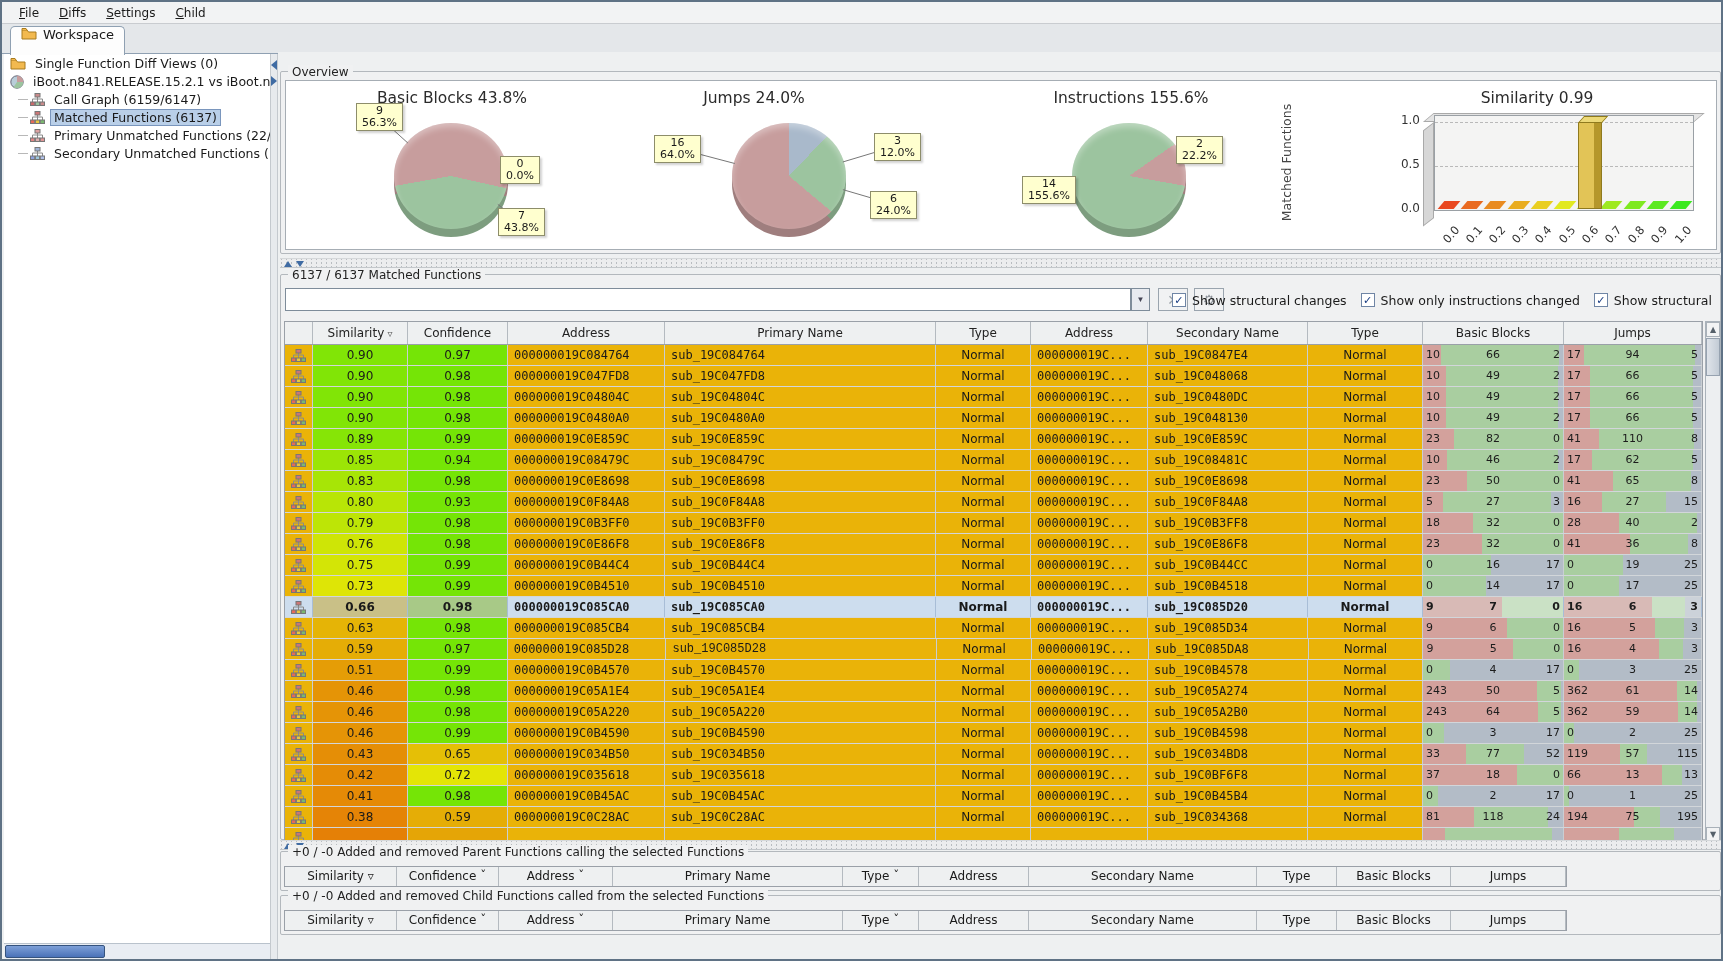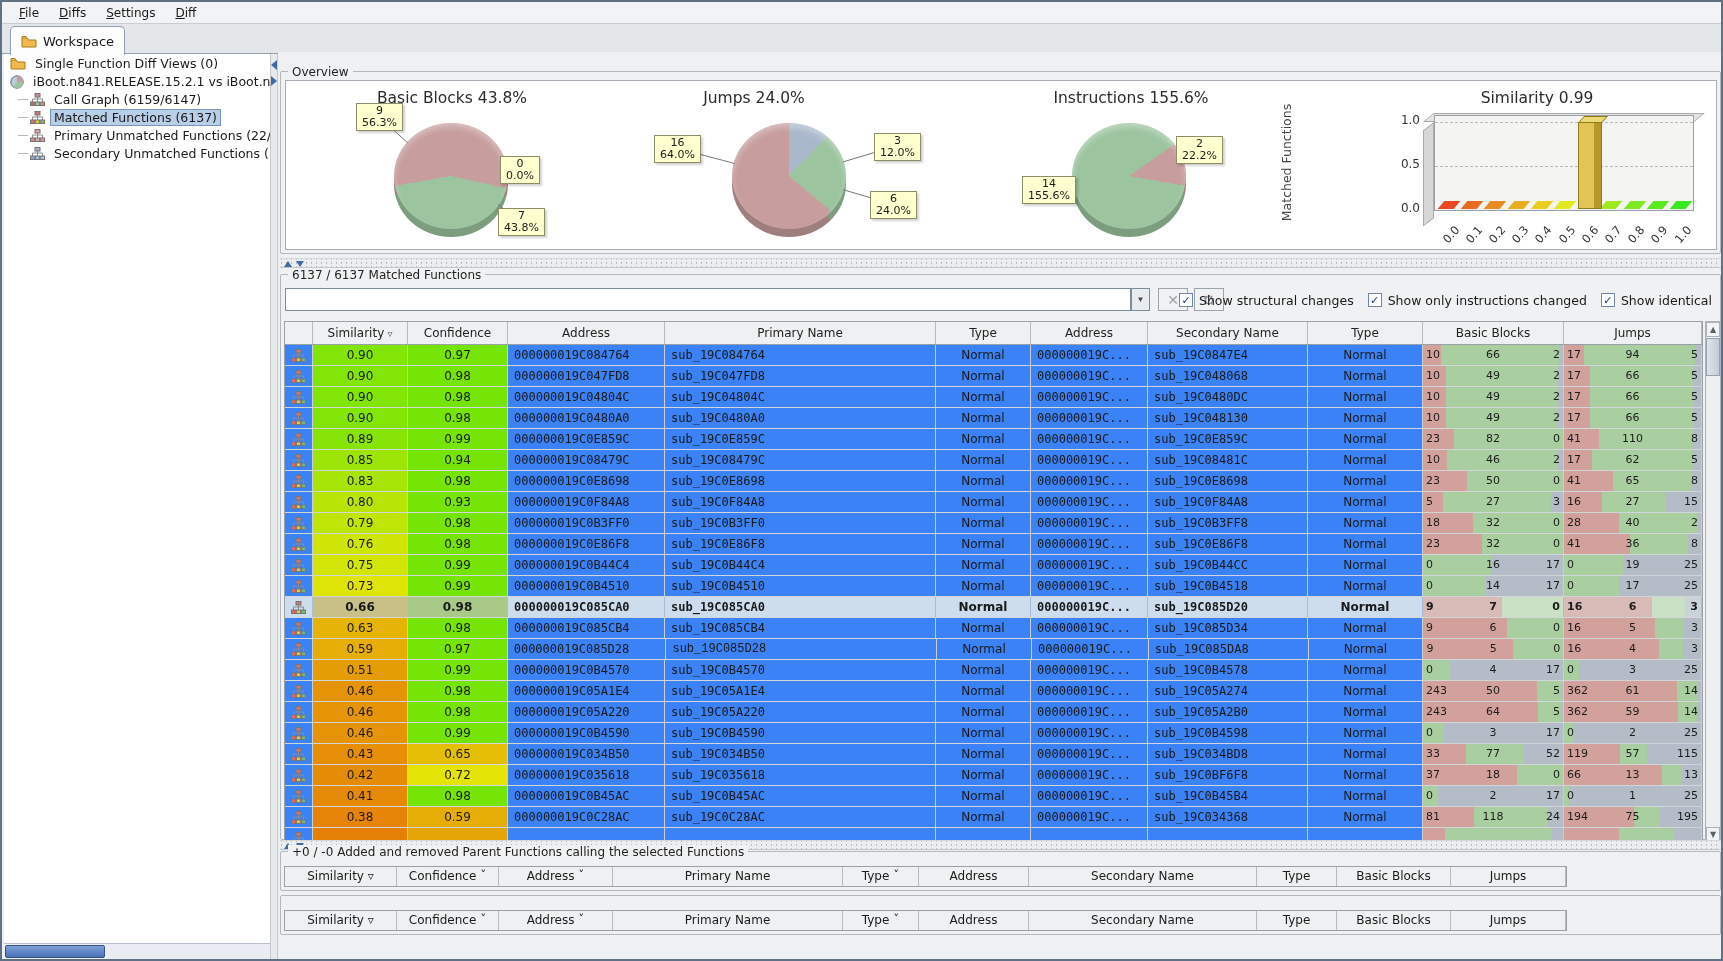--- a/index.html
+++ b/index.html
@@ -5,21 +5,21 @@
 *{margin:0;padding:0;box-sizing:border-box}
 html,body{background:#9aa2aa}
 body{font-family:"DejaVu Sans","Liberation Sans",sans-serif;font-size:12px;color:#1a1a1a}
 #win{position:relative;width:1723px;height:961px;background:#eef0f1;border:2px solid #5f7285;overflow:hidden}
 
 #menubar{position:absolute;left:0;top:0;width:100%;height:22px;background:#f2f3f4;border-bottom:1px solid #c9ccd0;display:flex;align-items:center;padding-left:8px;gap:2px}
 .menu-item{padding:2px 9px;cursor:default}
 .menu-item::first-letter{text-decoration:underline}
 
 #tabbar{position:absolute;left:0;top:22px;width:100%;height:30px;background:#e4e7ea;border-bottom:1px solid #8fa0b2}
-.tab{position:absolute;display:flex;align-items:center;gap:6px;padding:0 10px;font-size:13px;white-space:nowrap}
+.tab{position:absolute;display:flex;gap:6px;padding:0 10px;font-size:13px;white-space:nowrap}
 .tab.active{left:8px;top:2px;height:29px;background:#fdfdfd;border:1px solid #8fa0b2;border-bottom:none;border-radius:5px 5px 0 0;z-index:2}
 .tab.inactive{left:134px;top:5px;height:26px;background:#e3e5bd;border:1px solid #a8ab8a;border-bottom:none;border-radius:5px 5px 0 0}
 .tab .close{margin-left:6px;color:#555;font-size:14px;cursor:pointer}
 
 #sidebar{position:absolute;left:2px;top:52px;width:266px;height:889px;background:#ffffff;overflow:hidden}
 .titem{display:flex;align-items:center;gap:5px;height:17px;margin-top:1px;white-space:nowrap;font-size:12.5px;cursor:default}
 .titem.lvl0{padding-left:6px}
 .titem.lvl1{padding-left:26px;position:relative}
 .titem.lvl1::before{content:"";position:absolute;left:14px;top:8px;width:10px;border-top:1px solid #b8b8b8}
 .titem .tlabel{padding:0 3px;border:1px solid transparent}
@@ -67,21 +67,21 @@
 #btn-gear{left:910px;color:#8b9198}
 #checkboxes{position:absolute;left:948px;top:2px;right:6px;display:flex;justify-content:flex-end;gap:14px;align-items:center;height:20px}
 .cb{display:flex;align-items:center;gap:6px;font-size:12.5px;white-space:nowrap;cursor:pointer}
 .cbbox{display:inline-block;width:14px;height:14px;border:1px solid #6f85a5;background:#fff;font-size:11px;line-height:13px;text-align:center;color:#14387f;font-weight:bold}
 
 #mtable{position:absolute;left:3px;top:46px;width:1419px;border:1px solid #9aa0a8;background:#fff}
 #mhead{display:flex;height:23px;background:#eef0f1;border-bottom:1px solid #9aa0a8}
 .hc{border-right:1px solid #b4bac0;font-size:12px;color:#222;text-align:center;line-height:22px;overflow:hidden;white-space:nowrap}
 .hc .sortg{color:#555;font-size:10px}
 #mrows{height:497px;overflow:hidden}
-.trow{display:flex;height:21px;border-bottom:1px solid #d2d6da;background:#3b82f6}
+.trow{display:flex;height:21px;border-bottom:1px solid #d2d6da;background:#eab308}
 .trow.sel{background:#cdddee;font-weight:bold}
 .trow.sel .tc{border-right-color:#a8bdd6;}
 .tc{border-right:1px solid #c9ced3;font-size:12px;line-height:20px;overflow:hidden;white-space:nowrap;position:relative}
 .tc.num{text-align:center}
 .tc.mono{font-family:"DejaVu Sans Mono","Liberation Mono",monospace;padding-left:6px;font-size:12px}
 .tc.ctr{text-align:center}
 .iconcell{display:flex;align-items:center;justify-content:center}
 .seg{position:absolute;top:0;height:100%}
 .segnum{position:absolute;top:0;font-size:11px;line-height:20px;color:#1c1c1c}
 .sn-l{left:3px}.sn-c{left:50%;transform:translateX(-50%)}.sn-r{right:3px}
@@ -99,21 +99,21 @@
 svg{display:block}
 </style>
 </head>
 <body>
 
 <div id="win">
   <div id="menubar">
       <div class="menu-item">File</div>
       <div class="menu-item">Diffs</div>
       <div class="menu-item">Settings</div>
-      <div class="menu-item">Diff</div>
+      <div class="menu-item">Child</div>
     </div>
 
   <div id="tabbar">
     <div class="tab active">
       <span id="ws-tab-icon">
           <svg width="16" height="13" viewBox="0 0 16 13">
             <path d="M1 3 L6 3 L7.5 5 L15 5 L15 12 L1 12 Z" fill="#f2b94f" stroke="#a87b1e"></path>
             <path d="M1 3 L1 1.5 L5 1.5 L6 3" fill="#f2b94f" stroke="#a87b1e"></path>
           </svg>
         </span>
@@ -308,21 +308,21 @@
             <label class="cb">
               <span class="cbbox">✓</span>
               <span>Show structural changes</span>
             </label>
             <label class="cb">
               <span class="cbbox">✓</span>
               <span>Show only instructions changed</span>
             </label>
             <label class="cb">
               <span class="cbbox">✓</span>
-              <span>Show identical</span>
+              <span>Show structural</span>
             </label>
           </div>
       </div>
       <div id="mtable">
         <div id="mhead">
             <div class="hc" style="width: 28px;"></div>
             <div class="hc" style="width: 95px;"><span>Similarity</span><span class="sortg"> ▿</span></div>
             <div class="hc" style="width: 100px;"><span>Confidence</span></div>
             <div class="hc" style="width: 157px;"><span>Address</span></div>
             <div class="hc" style="width: 271px;"><span>Primary Name</span></div>
@@ -1192,20 +1192,21 @@
           <div class="bhc" style="width: 76px;"><span>Type</span><span class="sortg"> ˇ</span></div>
           <div class="bhc" style="width: 110px;"><span>Address</span></div>
           <div class="bhc" style="width: 228px;"><span>Secondary Name</span></div>
           <div class="bhc" style="width: 80px;"><span>Type</span></div>
           <div class="bhc" style="width: 114px;"><span>Basic Blocks</span></div>
           <div class="bhc" style="width: 115px;"><span>Jumps</span></div>
         </div>
     </div>
 
     <div class="group" id="children-group">
+      <span class="gtitle">+0 / -0 Added and removed Child Functions called from the selected Functions</span>
       <div class="bheader" id="children-header">
           <div class="bhc" style="width: 112px;"><span>Similarity</span><span class="sortg"> ▿</span></div>
           <div class="bhc" style="width: 102px;"><span>Confidence</span><span class="sortg"> ˇ</span></div>
           <div class="bhc" style="width: 114px;"><span>Address</span><span class="sortg"> ˇ</span></div>
           <div class="bhc" style="width: 230px;"><span>Primary Name</span></div>
           <div class="bhc" style="width: 76px;"><span>Type</span><span class="sortg"> ˇ</span></div>
           <div class="bhc" style="width: 110px;"><span>Address</span></div>
           <div class="bhc" style="width: 228px;"><span>Secondary Name</span></div>
           <div class="bhc" style="width: 80px;"><span>Type</span></div>
           <div class="bhc" style="width: 114px;"><span>Basic Blocks</span></div>

